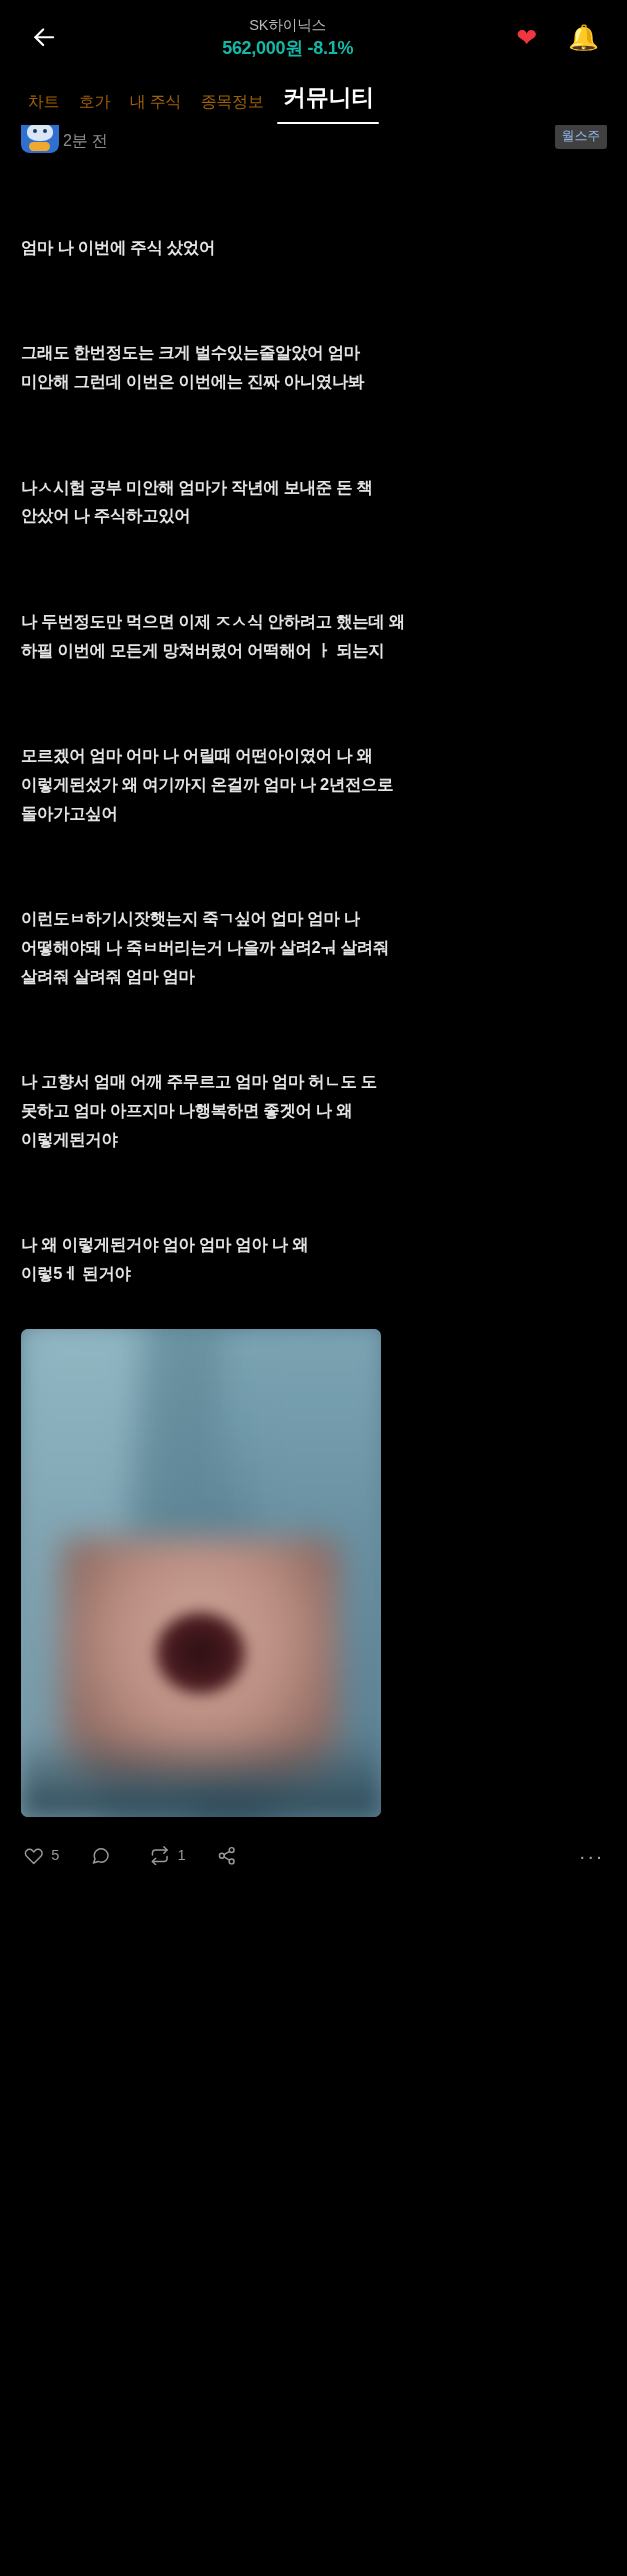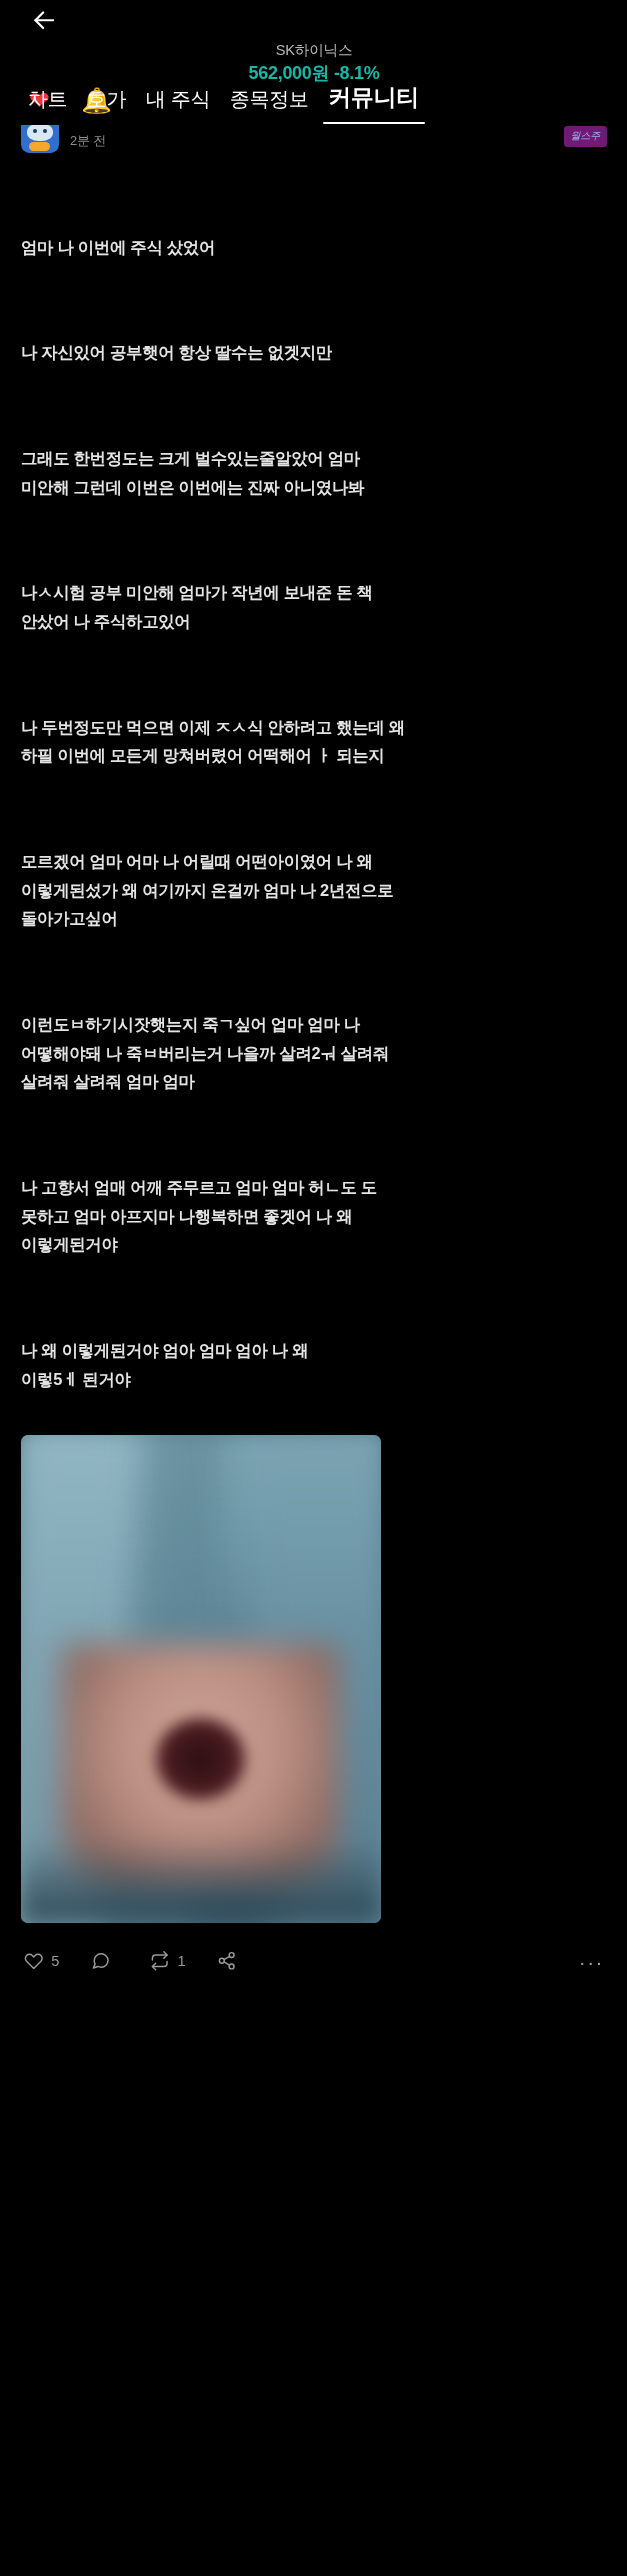--- a/index.html
+++ b/index.html
@@ -14,22 +14,22 @@
     min-height: 2576px;
     position: relative;
     overflow-x: hidden;
   }
 
   
   .header {
     position: relative;
     height: 75px;
     display: flex;
-    padding: 0 24px;
-    flex-direction: column;
+    align-items: center;
+    padding: 16px 24px;
   }
   .back-btn {
     width: 40px;
     height: 40px;
     display: flex;
     align-items: center;
     justify-content: center;
     cursor: pointer;
     flex: 0 0 auto;
   }
@@ -76,22 +76,22 @@
 
   
   .tabs {
     display: flex;
     align-items: flex-end;
     padding: 0 18px;
     height: 49px;
     gap: 0;
   }
   .tab {
-    font-size: 20px;
-    color: #ffffff;
+    font-size: 16px;
+    color: #a16207;
     padding: 0 9.8px 11px 9.8px;
     cursor: pointer;
     letter-spacing: -0.3px;
     position: relative;
     white-space: nowrap;
   }
   .tab.active {
     color: #ffffff;
     font-weight: bold;
     font-size: 23px;
@@ -149,35 +149,34 @@
   .avatar .av-badge {
     position: absolute;
     left: 8.4px;
     bottom: 1.4px;
     width: 21px;
     height: 9px;
     background: #f0a830;
     border-radius: 4.9px;
   }
   .post-time {
-    font-size: 13px;
+    font-size: 16px;
     color: #8d8d8d;
-    margin-left: 11px;
+    margin-left: 4px;
     letter-spacing: -0.2px;
   }
   .post-tag {
     margin-left: auto;
-    background: #701a75;
+    background: #404040;
     color: #8fb5e8;
-    font-size: 10px;
+    font-size: 13px;
     border-radius: 3.5px;
     padding: 3.5px 7px;
     margin-top: -9.8px;
     letter-spacing: -0.2px;
-    font-style: italic;
   }
 
   
   .post-body {
     padding: 18px 21px 0 21px;
     font-size: 16.4px;
     line-height: 1.75;
     color: #e4e4e4;
     letter-spacing: -0.3px;
     white-space: pre-wrap;
@@ -323,21 +322,20 @@
     <div class="av-eye-l"></div>
     <div class="av-eye-r"></div>
     <div class="av-badge"></div>
   </div>
   <div class="post-time">2분 전</div>
   <div class="post-tag">월스주</div>
 </div>
 
 <div class="post-body">
   <div class="para">엄마 나 이번에 주식 샀었어</div>
-  <div class="para">나 자신있어 공부햇어 항상 딸수는 없겟지만</div>
   <div class="para">그래도 한번정도는 크게 벌수있는줄알았어 엄마
 미안해 그런데 이번은 이번에는 진짜 아니였나봐</div>
   <div class="para">나ㅅ시험 공부 미안해 엄마가 작년에 보내준 돈 책
 안샀어 나 주식하고있어</div>
   <div class="para">나 두번정도만 먹으면 이제 ㅈㅅ식 안하려고 했는데 왜
 하필 이번에 모든게 망쳐버렸어 어떡해어 ㅏ 되는지</div>
   <div class="para">모르겠어 엄마 어마 나 어릴때 어떤아이였어 나 왜
 이렇게된섰가 왜 여기까지 온걸까 엄마 나 2년전으로
 돌아가고싶어</div>
   <div class="para">이런도ㅂ하기시잣햇는지 죽ㄱ싶어 업마 엄마 나

